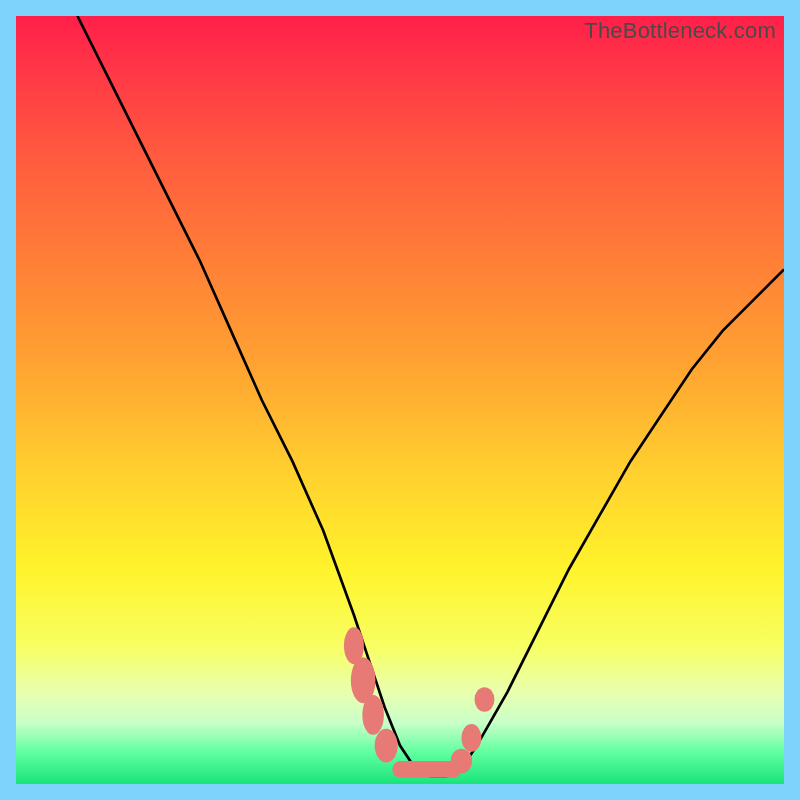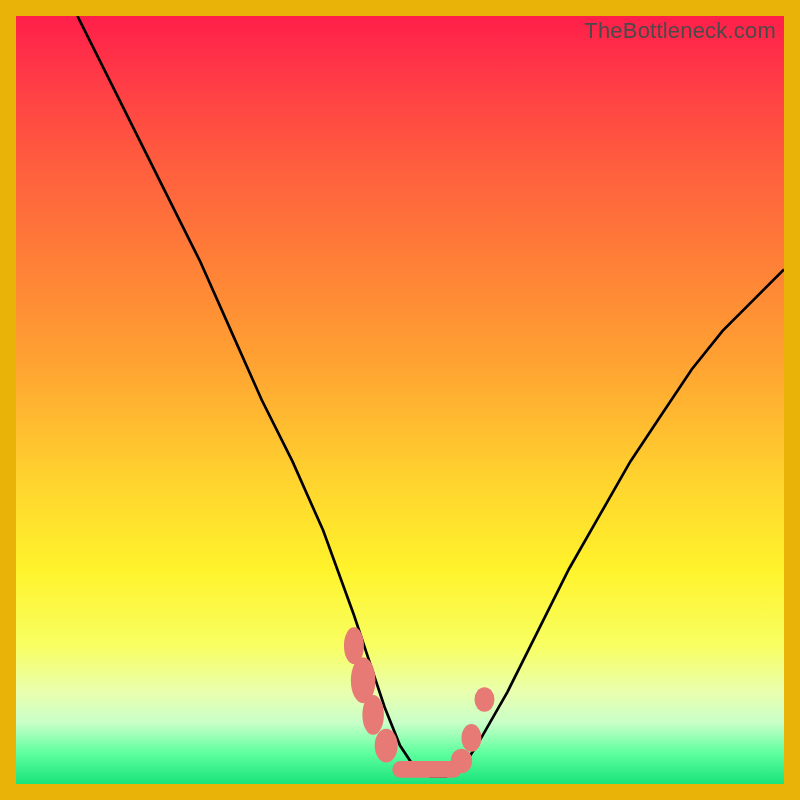--- a/index.html
+++ b/index.html
@@ -10,21 +10,21 @@
     background: #000;
     overflow: hidden;
     font-family: Arial, Helvetica, sans-serif;
   }
   .frame {
     position: absolute;
     top: 0;
     left: 0;
     width: 800px;
     height: 800px;
-    background: #eab308;
+    background: #7dd3fc;
   }
   .plot {
     position: absolute;
     top: 16px;
     left: 16px;
     width: 768px;
     height: 768px;
     
     background: linear-gradient(
       to bottom,

